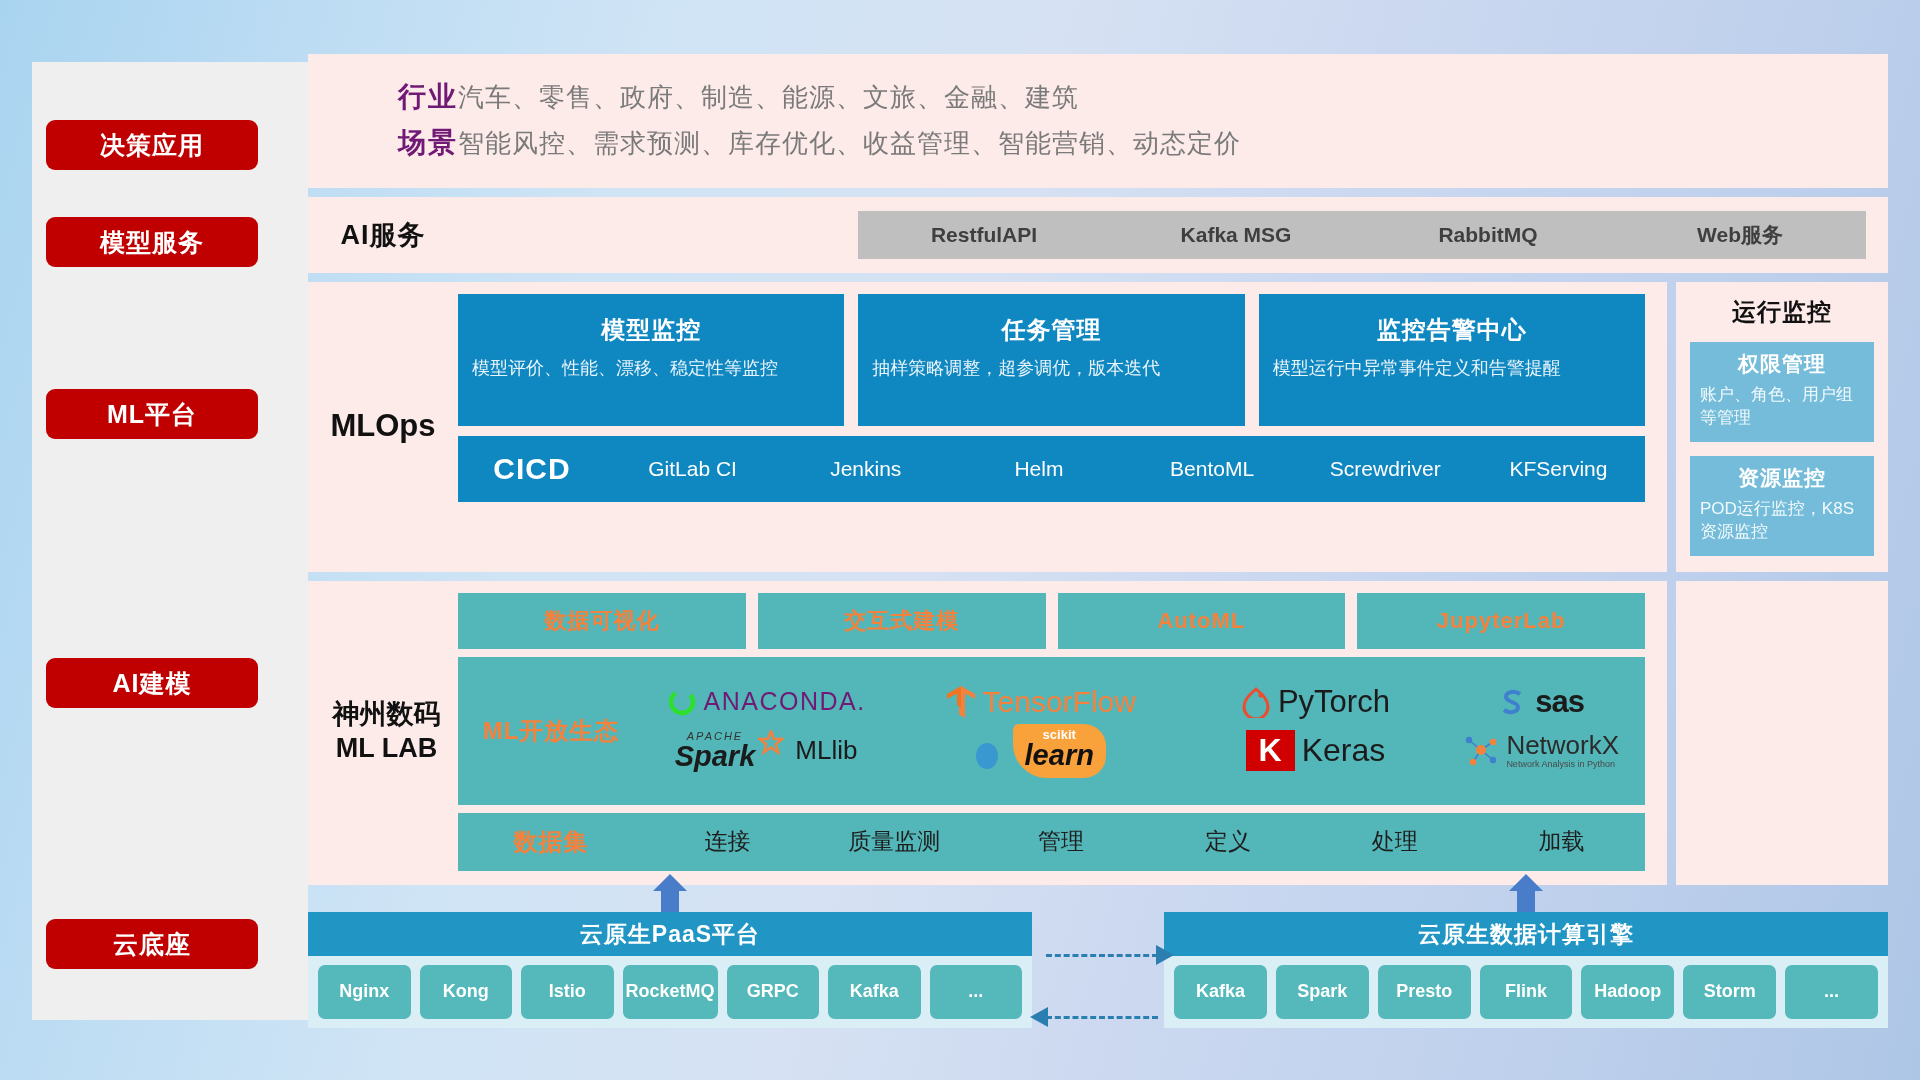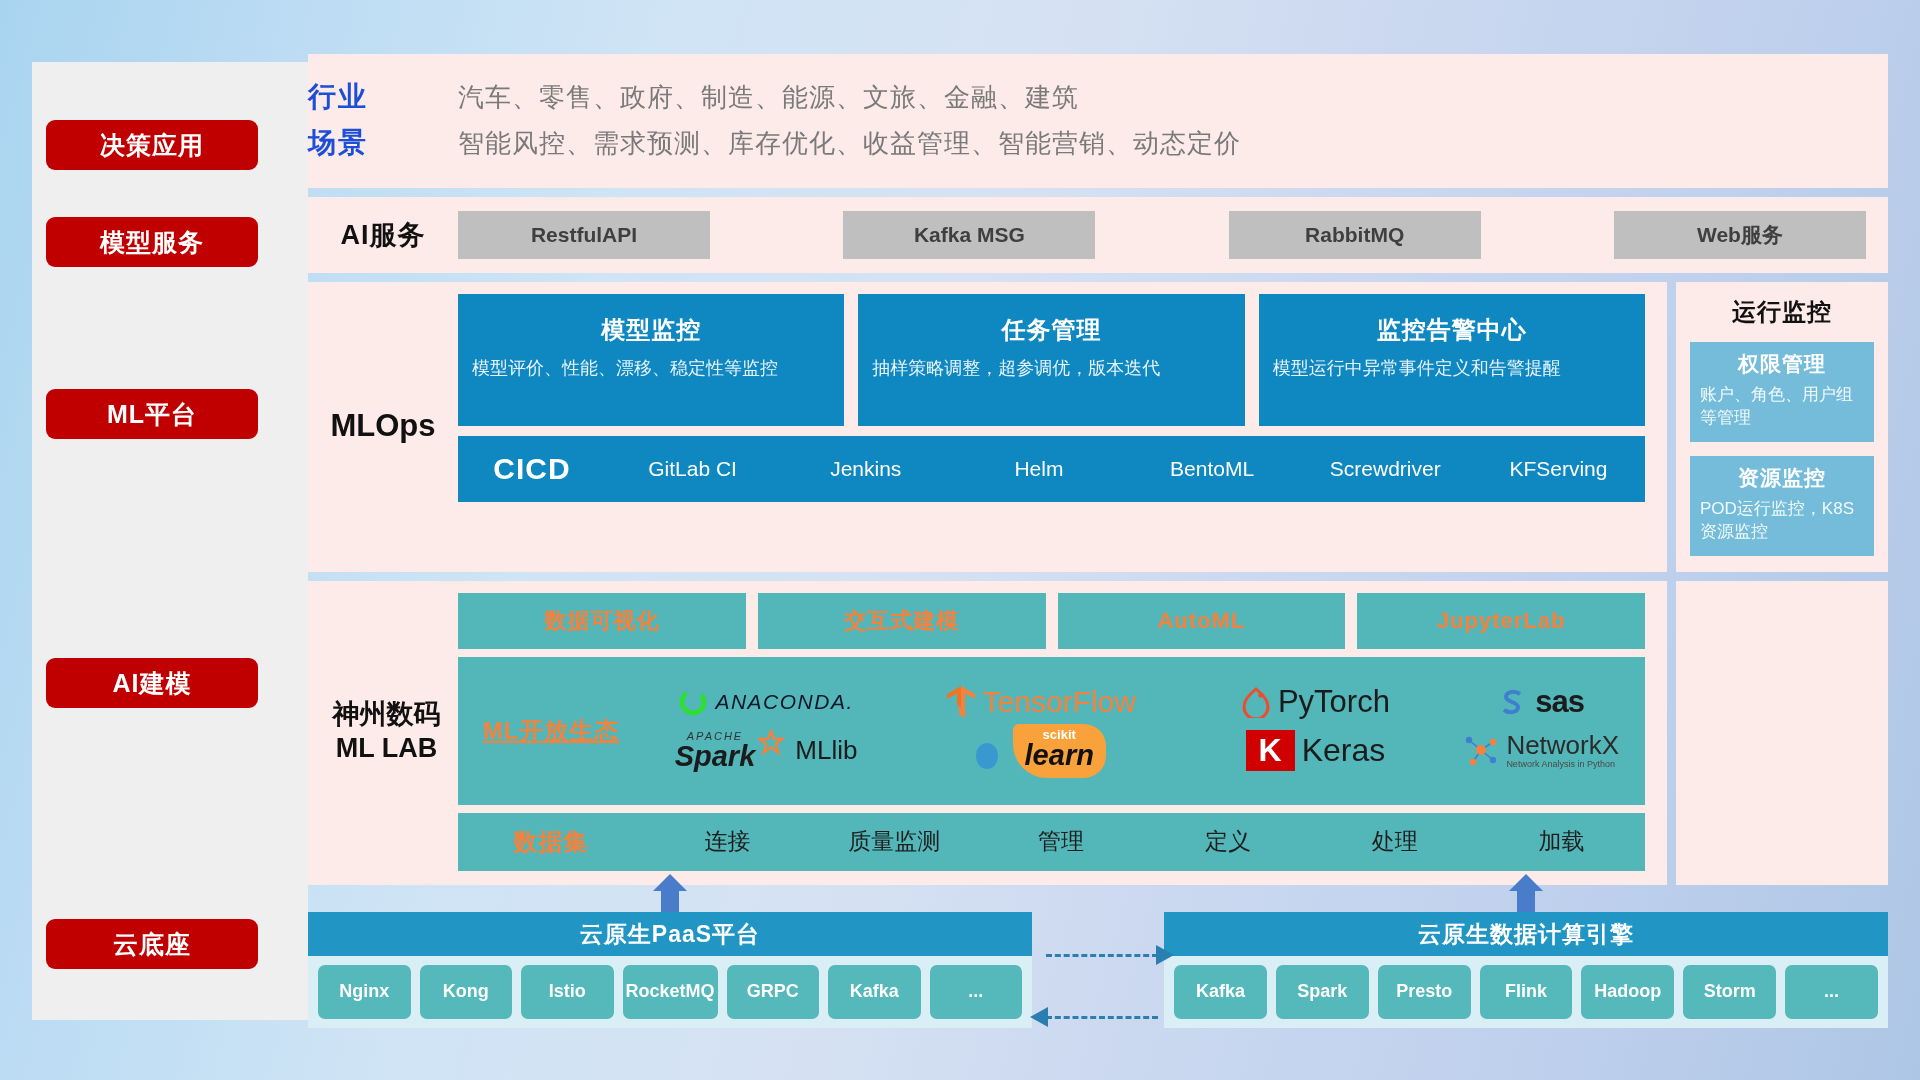--- a/index.html
+++ b/index.html
@@ -34,34 +34,34 @@
   
   .main { position: absolute; left: 308px; top: 54px; width: 1580px; }
 
   .band { background: #fdebe9; width: 100%; }
   .band + .band { margin-top: 9px; }
 
   
   .row-industry { padding: 20px 0 22px 0; }
   .ind-line { display: flex; align-items: center; height: 46px; }
   .ind-label {
-    width: 150px; text-align: left;
-    font-size: 28px; font-weight: bold; color: #1d4ed8;
+    width: 150px; text-align: right;
+    font-size: 28px; font-weight: bold; color: #701a75;
     letter-spacing: 2px;
   }
   .ind-text { font-size: 26px; color: #7a7a7a; letter-spacing: 1px; }
 
   
   .row-ai { padding: 14px 0; display: flex; align-items: center; }
   .ai-label {
     width: 150px; text-align: center;
     font-size: 27px; font-weight: bold; color: #111;
     letter-spacing: 1px;
   }
-  .ai-grid { flex: 1; display: flex; gap: 0; justify-content: space-between; padding-right: 22px;}
+  .ai-grid { flex: 1; display: flex; gap: 0; justify-content: flex-end; padding-right: 22px;}
   .ai-chip {
     width: 252px; height: 48px;
     background: #bfbfbf;
     color: #3f3f3f; font-size: 21px; font-weight: bold;
     display: flex; align-items: center; justify-content: center;
   }
 
   
   .row-ml { display: flex; gap: 9px; }
   .ml-left { background: #fdebe9; flex: 1; padding: 12px 0 14px 0; display: flex; }
@@ -137,21 +137,21 @@
     color: #f5823c; font-size: 22px; font-weight: bold;
     display: flex; align-items: center; justify-content: center;
     letter-spacing: 1px;
   }
   .eco-row {
     margin-top: 8px; background: #53b6b8;
     display: flex; align-items: center; height: 148px;
   }
   .eco-label {
     width: 186px; flex-shrink: 0; text-align: center;
-    color: #f5823c; font-size: 24px; font-weight: bold; letter-spacing: 1px; text-decoration: underline;
+    color: #f5823c; font-size: 24px; font-weight: bold; letter-spacing: 1px;
   }
   .eco-logos { flex: 1; display: flex; flex-direction: column; justify-content: center; gap: 4px; }
   .logo-line { display: flex; align-items: center; }
   .logo { display: flex; align-items: center; justify-content: center; gap: 7px; }
 
   .dataset-row {
     margin-top: 8px; background: #53b6b8; height: 58px;
     display: flex; align-items: center;
   }
   .ds-label {
@@ -315,21 +315,21 @@
 
         <div class="eco-row">
           <div class="eco-label">ML开放生态</div>
           <div class="eco-logos">
 
             <div class="logo-line">
               <div class="logo" style="flex:1">
                 <svg width="30" height="30" viewBox="0 0 30 30">
                   <circle cx="15" cy="15" r="11" fill="none" stroke="#2ee02e" stroke-width="4.5" stroke-dasharray="52 18" transform="rotate(-40 15 15)"></circle>
                 </svg>
-                <span style="color:#0f172a;font-size:21px;letter-spacing:1.5px;font-style:italic;">ANACONDA.</span>
+                <span style="color:#701a75;font-size:25px;letter-spacing:1.5px;">ANACONDA.</span>
               </div>
               <div class="logo" style="flex:1.25">
                 <svg width="30" height="34" viewBox="0 0 30 34">
                   <path d="M15 1 L29 9 L29 14 L19 8.5 L19 33 L13 29.5 L13 5 Z" fill="#f5823c"></path>
                   <path d="M15 1 L1 9 L1 14 L11 8.5 L11 20 L15 22.5 Z" fill="#ef7522"></path>
                 </svg>
                 <span style="color:#f5823c;font-size:30px;">TensorFlow</span>
               </div>
               <div class="logo" style="flex:1">
                 <svg width="30" height="32" viewBox="0 0 30 32">

